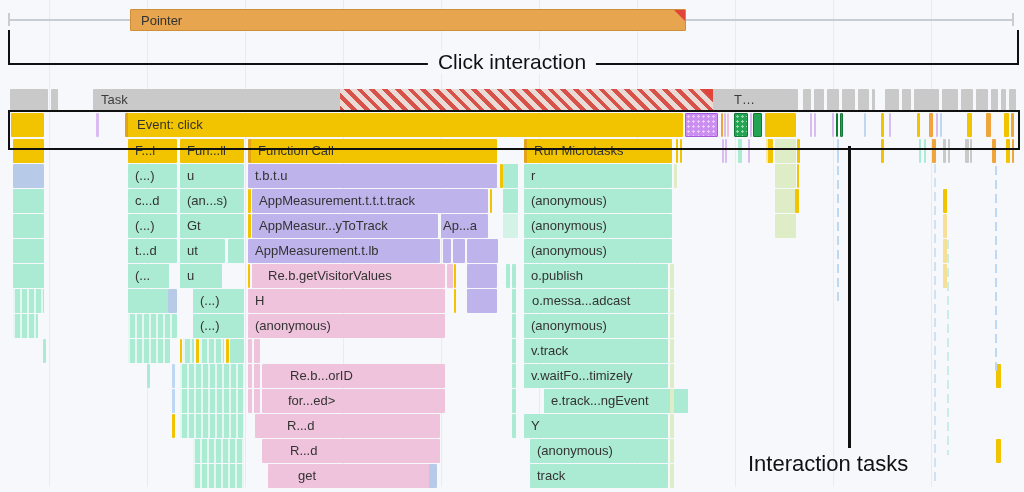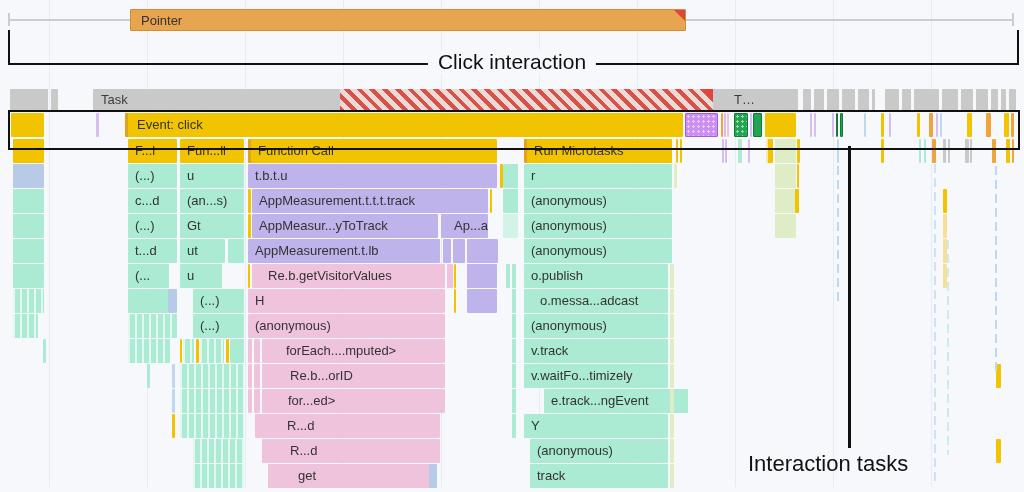--- a/index.html
+++ b/index.html
@@ -143,21 +143,21 @@
     <div class="blk c-t" style="left: 503px; top: 189px; width: 15px; height: 24px; line-height: 24px;"></div>
     <div class="blk c-t" style="left: 524px; top: 189px; width: 148px; height: 24px; line-height: 24px; padding-left: 7px;">(anonymous)</div>
     <div class="blk c-gl" style="left: 775px; top: 189px; width: 21px; height: 24px; line-height: 24px;"></div>
     <div class="blk c-y" style="left: 795px; top: 189px; width: 4px; height: 24px; line-height: 24px;"></div>
     <div class="blk c-y" style="left: 943px; top: 189px; width: 4px; height: 24px; line-height: 24px;"></div>
     <div class="blk c-t" style="left: 13px; top: 214px; width: 31px; height: 24px; line-height: 24px;"></div>
     <div class="blk c-t" style="left: 128px; top: 214px; width: 49px; height: 24px; line-height: 24px; padding-left: 7px;">(...)</div>
     <div class="blk c-t" style="left: 180px; top: 214px; width: 64px; height: 24px; line-height: 24px; padding-left: 7px;">Gt</div>
     <div class="blk c-y" style="left: 248px; top: 214px; width: 3px; height: 24px; line-height: 24px;"></div>
     <div class="blk c-p" style="left: 252px; top: 214px; width: 186px; height: 24px; line-height: 24px; padding-left: 7px;">AppMeasur...yToTrack</div>
-    <div class="blk c-p" style="left: 441px; top: 214px; width: 47px; height: 24px; line-height: 24px; padding-left: 2px; text-align: right;">Ap...a</div>
+    <div class="blk c-p" style="left: 441px; top: 214px; width: 47px; height: 24px; line-height: 24px; padding-left: 2px;">Ap...a</div>
     <div class="blk c-tl" style="left: 503px; top: 214px; width: 15px; height: 24px; line-height: 24px;"></div>
     <div class="blk c-t" style="left: 524px; top: 214px; width: 148px; height: 24px; line-height: 24px; padding-left: 7px;">(anonymous)</div>
     <div class="blk c-gl" style="left: 775px; top: 214px; width: 21px; height: 24px; line-height: 24px;"></div>
     <div class="blk c-ypale" style="left: 943px; top: 214px; width: 4px; height: 24px; line-height: 24px;"></div>
     <div class="blk c-t" style="left: 13px; top: 239px; width: 31px; height: 24px; line-height: 24px;"></div>
     <div class="blk c-t" style="left: 128px; top: 239px; width: 49px; height: 24px; line-height: 24px; padding-left: 7px;">t...d</div>
     <div class="blk c-t" style="left: 180px; top: 239px; width: 45px; height: 24px; line-height: 24px; padding-left: 7px;">ut</div>
     <div class="blk c-t" style="left: 228px; top: 239px; width: 16px; height: 24px; line-height: 24px;"></div>
     <div class="blk c-p" style="left: 248px; top: 239px; width: 192px; height: 24px; line-height: 24px; padding-left: 7px;">AppMeasurement.t.lb</div>
     <div class="blk c-p" style="left: 443px; top: 239px; width: 8px; height: 24px; line-height: 24px;"></div>
@@ -179,40 +179,39 @@
     <div class="blk c-gl" style="left: 670px; top: 264px; width: 4px; height: 24px; line-height: 24px;"></div>
     <div class="blk c-ypale" style="left: 943px; top: 264px; width: 4px; height: 24px; line-height: 24px;"></div>
     <div class="blk c-t s" style="left: 13px; top: 289px; width: 31px; height: 24px; line-height: 24px;"></div>
     <div class="blk c-t" style="left: 128px; top: 289px; width: 40px; height: 24px; line-height: 24px;"></div>
     <div class="blk c-pw" style="left: 168px; top: 289px; width: 9px; height: 24px; line-height: 24px;"></div>
     <div class="blk c-t" style="left: 193px; top: 289px; width: 51px; height: 24px; line-height: 24px; padding-left: 7px;">(...)</div>
     <div class="blk c-pk" style="left: 248px; top: 289px; width: 197px; height: 24px; line-height: 24px; padding-left: 7px;">H</div>
     <div class="blk c-y" style="left: 454px; top: 289px; width: 2px; height: 24px; line-height: 24px;"></div>
     <div class="blk c-p" style="left: 467px; top: 289px; width: 30px; height: 24px; line-height: 24px;"></div>
     <div class="blk c-t" style="left: 512px; top: 289px; width: 4px; height: 24px; line-height: 24px;"></div>
-    <div class="blk c-t" style="left: 524px; top: 289px; width: 144px; height: 24px; line-height: 24px; padding-left: 16px;">o.messa...adcast</div>
+    <div class="blk c-t" style="left: 524px; top: 289px; width: 144px; height: 24px; line-height: 24px; padding-left: 8px;">o.messa...adcast</div>
     <div class="blk c-gl" style="left: 670px; top: 289px; width: 4px; height: 24px; line-height: 24px;"></div>
     <div class="blk c-t s" style="left: 13px; top: 314px; width: 25px; height: 24px; line-height: 24px;"></div>
     <div class="blk c-t s" style="left: 128px; top: 314px; width: 49px; height: 24px; line-height: 24px;"></div>
     <div class="blk c-t" style="left: 193px; top: 314px; width: 51px; height: 24px; line-height: 24px; padding-left: 7px;">(...)</div>
     <div class="blk c-pk" style="left: 248px; top: 314px; width: 197px; height: 24px; line-height: 24px; padding-left: 7px;">(anonymous)</div>
     <div class="blk c-t" style="left: 512px; top: 314px; width: 4px; height: 24px; line-height: 24px;"></div>
     <div class="blk c-t" style="left: 524px; top: 314px; width: 144px; height: 24px; line-height: 24px; padding-left: 7px;">(anonymous)</div>
     <div class="blk c-gl" style="left: 670px; top: 314px; width: 4px; height: 24px; line-height: 24px;"></div>
     <div class="blk c-t" style="left: 43px; top: 339px; width: 3px; height: 24px; line-height: 24px;"></div>
     <div class="blk c-t s" style="left: 128px; top: 339px; width: 42px; height: 24px; line-height: 24px;"></div>
     <div class="blk c-y" style="left: 180px; top: 339px; width: 2px; height: 24px; line-height: 24px;"></div>
     <div class="blk c-t s" style="left: 183px; top: 339px; width: 11px; height: 24px; line-height: 24px;"></div>
     <div class="blk c-y" style="left: 196px; top: 339px; width: 3px; height: 24px; line-height: 24px;"></div>
     <div class="blk c-t s" style="left: 200px; top: 339px; width: 24px; height: 24px; line-height: 24px;"></div>
     <div class="blk c-y" style="left: 226px; top: 339px; width: 3px; height: 24px; line-height: 24px;"></div>
     <div class="blk c-t" style="left: 230px; top: 339px; width: 14px; height: 24px; line-height: 24px;"></div>
     <div class="blk c-pk" style="left: 248px; top: 339px; width: 4px; height: 24px; line-height: 24px;"></div>
     <div class="blk c-pk" style="left: 254px; top: 339px; width: 6px; height: 24px; line-height: 24px;"></div>
-    <div class="blk c-pk" style="left: 262px; top: 339px; width: 183px; height: 24px; line-height: 24px; padding-left: 24px;">forEach....mputed&gt;</div>
     <div class="blk c-t" style="left: 512px; top: 339px; width: 4px; height: 24px; line-height: 24px;"></div>
     <div class="blk c-t" style="left: 524px; top: 339px; width: 144px; height: 24px; line-height: 24px; padding-left: 7px;">v.track</div>
     <div class="blk c-gl" style="left: 670px; top: 339px; width: 4px; height: 24px; line-height: 24px;"></div>
     <div class="blk c-t" style="left: 147px; top: 364px; width: 3px; height: 24px; line-height: 24px;"></div>
     <div class="blk c-bl" style="left: 172px; top: 364px; width: 3px; height: 24px; line-height: 24px;"></div>
     <div class="blk c-t s" style="left: 180px; top: 364px; width: 64px; height: 24px; line-height: 24px;"></div>
     <div class="blk c-pk" style="left: 248px; top: 364px; width: 4px; height: 24px; line-height: 24px;"></div>
     <div class="blk c-pk" style="left: 254px; top: 364px; width: 6px; height: 24px; line-height: 24px;"></div>
     <div class="blk c-pk" style="left: 262px; top: 364px; width: 183px; height: 24px; line-height: 24px; padding-left: 28px;">Re.b...orID</div>
     <div class="blk c-t" style="left: 512px; top: 364px; width: 4px; height: 24px; line-height: 24px;"></div>

